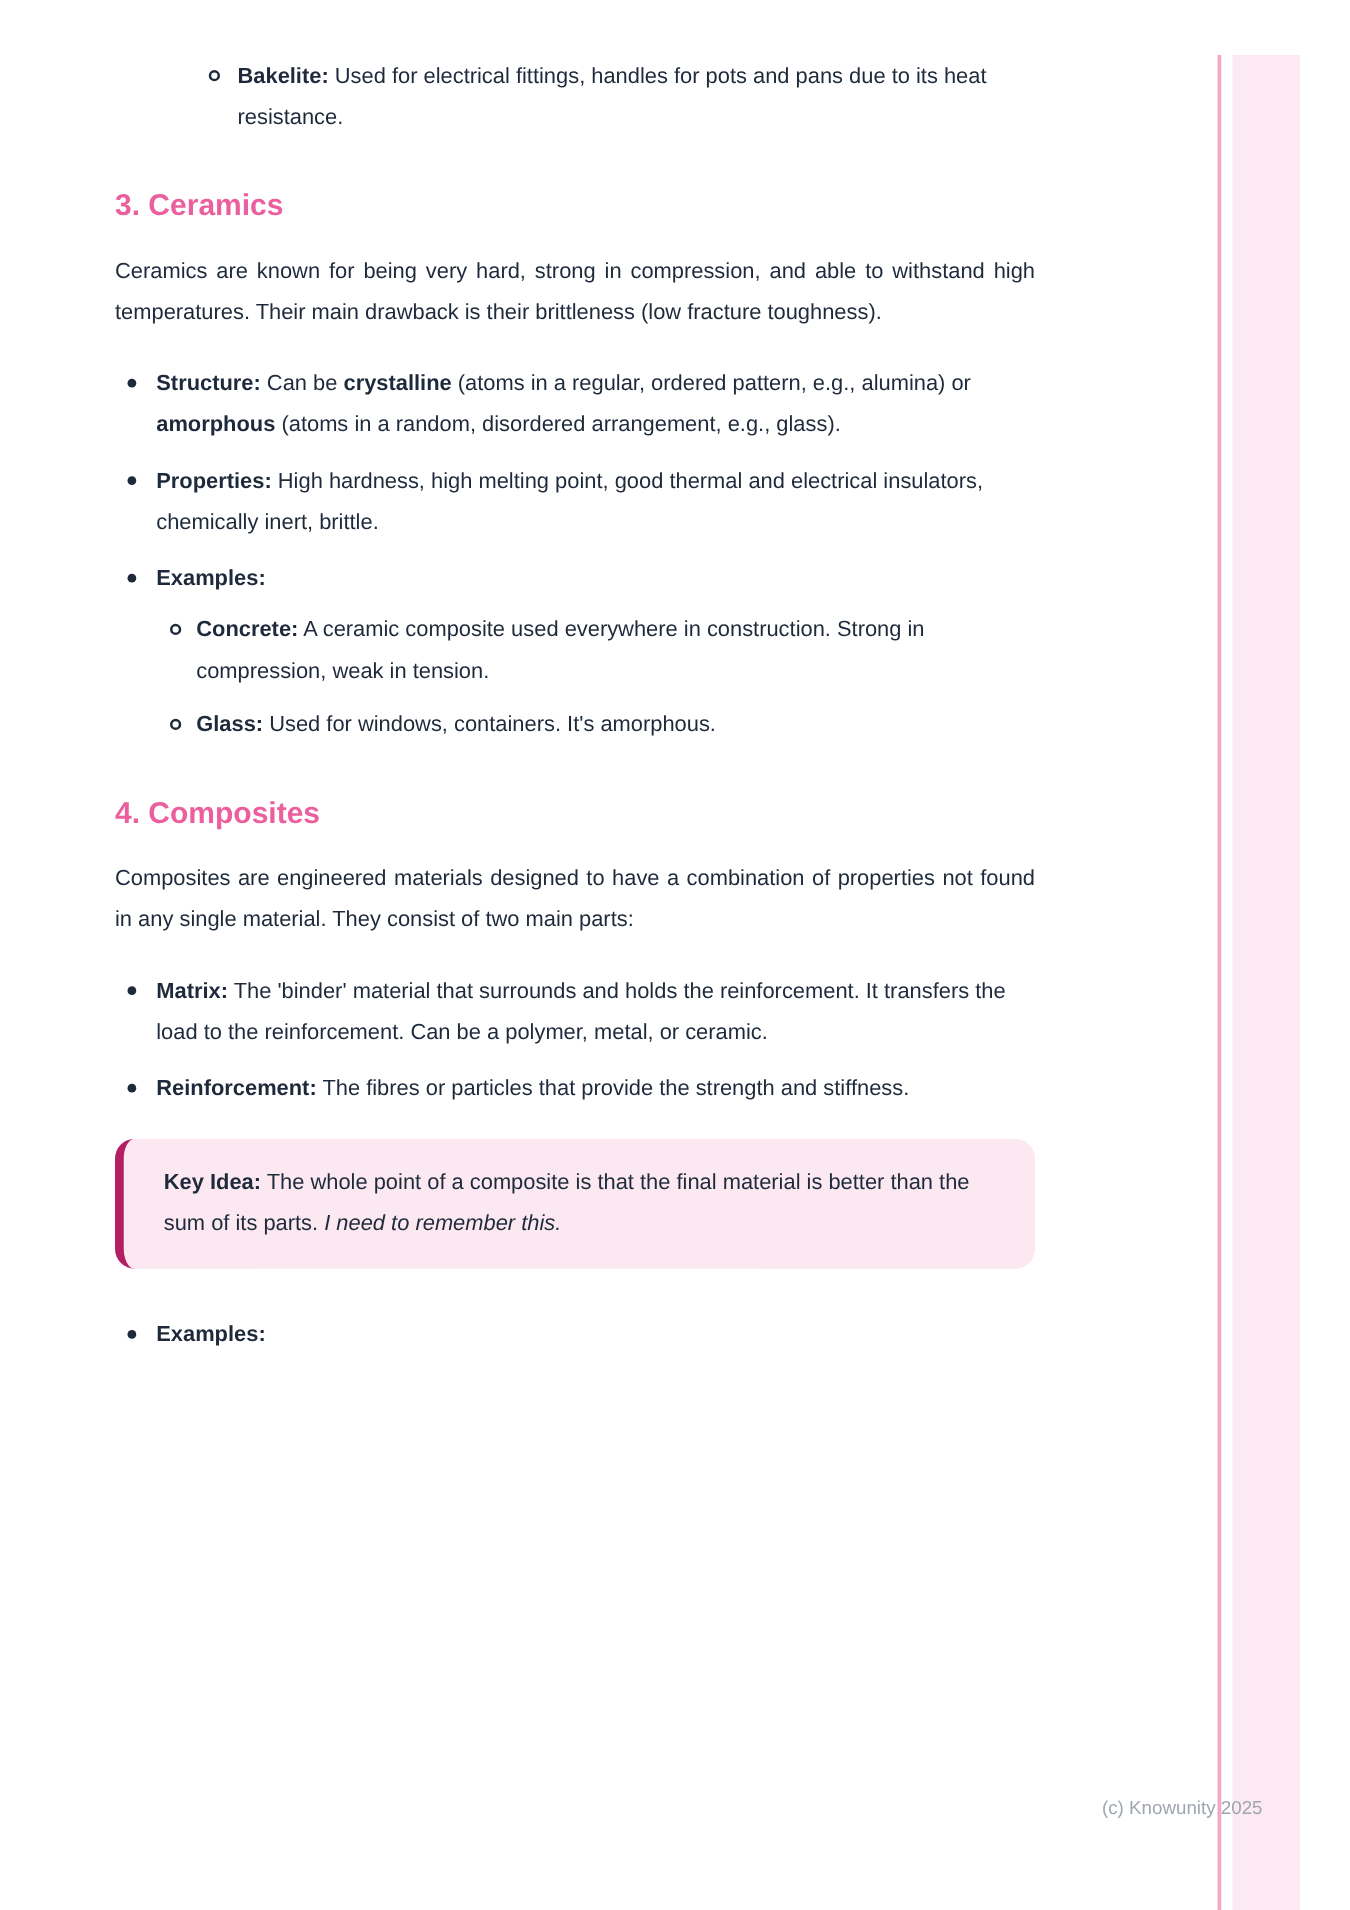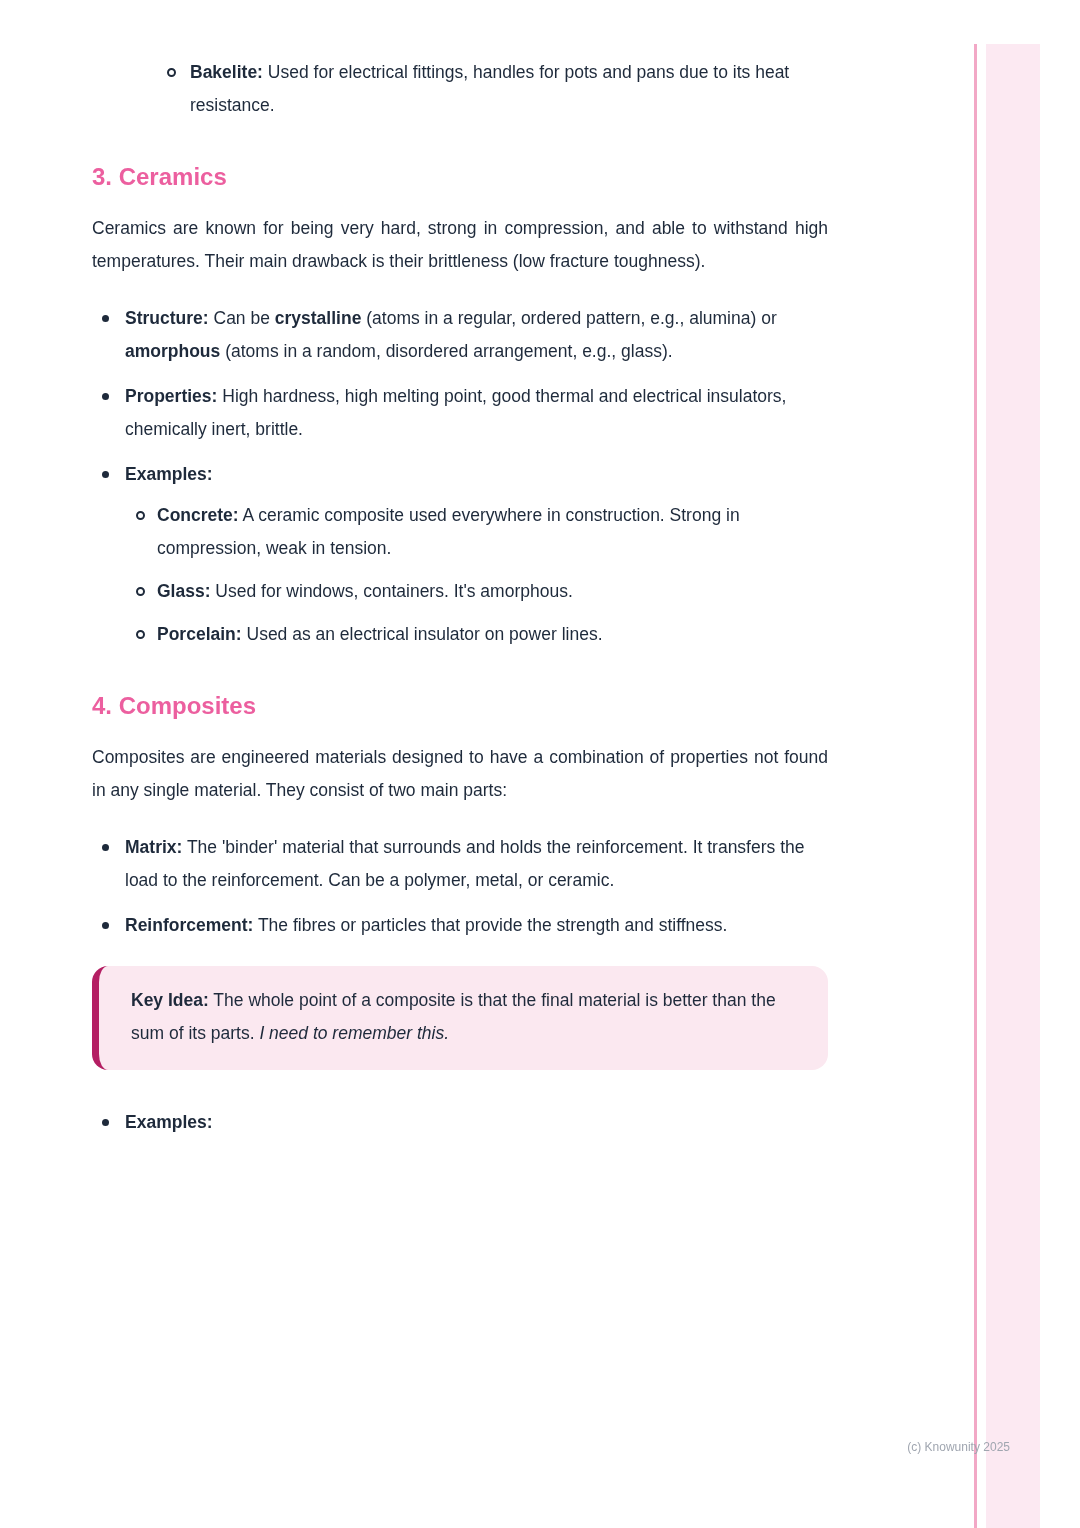--- a/index.html
+++ b/index.html
@@ -13,21 +13,21 @@
     --page-bg:#ffffff;
   }
   *{margin:0;padding:0;box-sizing:border-box;}
   html,body{background:#ffffff;}
   .page{
     position:relative;width:1080px;height:1528px;background:var(--page-bg);
     font-family:"Liberation Sans",sans-serif;color:var(--body-text);overflow:hidden;
   }
   .edge-line{position:absolute;left:974px;top:44px;bottom:0;width:3px;background:var(--edge-line);}
   .edge-band{position:absolute;left:986px;top:44px;bottom:0;width:54px;background:var(--edge-band);}
-  .content{position:absolute;left:92px;top:44px;width:736px;font-size:17.5px;line-height:33px;margin-top:12px;}
+  .content{position:absolute;left:92px;top:44px;width:736px;font-size:17.5px;line-height:33px;}
   h2{color:var(--heading-pink);font-size:24px;line-height:30px;font-weight:700;margin-top:40px;}
   p.para{text-align:justify;margin-top:20px;}
   ul{list-style:none;}
   li{position:relative;}
   .marker{position:absolute;display:block;}
   .marker.disc{width:7px;height:7px;border-radius:50%;background:var(--body-text);left:10px;top:13px;}
   .marker.circle{width:9px;height:9px;border-radius:50%;border:2px solid var(--body-text);background:transparent;left:10px;top:12px;}
   .deep-list>li{padding-left:98px;margin-bottom:12px;}
   .deep-list>li>.marker{left:75px;}
   .disc-list{margin-top:24px;}
@@ -36,21 +36,21 @@
   .sub-list>li{padding-left:32px;margin-bottom:10px;}
   .sub-list>li>.marker{left:11px;}
   .b{font-weight:700;}
   .i{font-style:italic;}
   .callout{
     margin-top:24px;background:var(--callout-bg);
     border-left:7px solid var(--callout-border);border-radius:16px;
     padding:18px 30px 20px 32px;
   }
   .examples-list{margin-top:36px;}
-  .footer{position:absolute;top:1438px;right:70px;font-size:12px;line-height:18px;color:var(--footer-text);}
+  .footer{position:absolute;top:1438px;right:70px;font-size:15px;line-height:18px;color:var(--footer-text);}
 </style>
 </head>
 <body>
 
 <div class="page">
   <div class="edge-line"></div>
   <div class="edge-band"></div>
 
   <div class="content">
 
@@ -79,24 +79,20 @@
         <span class="b">Examples:</span>
         <ul class="sub-list">
           <li>
             <span class="marker circle"></span>
             <span class="b">Concrete:</span><span> A ceramic composite used everywhere in construction. Strong in compression, weak in tension.</span>
           </li>
           <li>
             <span class="marker circle"></span>
             <span class="b">Glass:</span><span> Used for windows, containers. It's amorphous.</span>
           </li>
-          <li>
-            <span class="marker circle"></span>
-            <span class="b">Porcelain:</span><span> Used as an electrical insulator on power lines.</span>
-          </li>
         </ul>
       </li>
     </ul>
 
     <h2>4. Composites</h2>
 
     <p class="para">Composites are engineered materials designed to have a combination of properties not found in any single material. They consist of two main parts:</p>
 
     <ul class="disc-list">
       <li>

